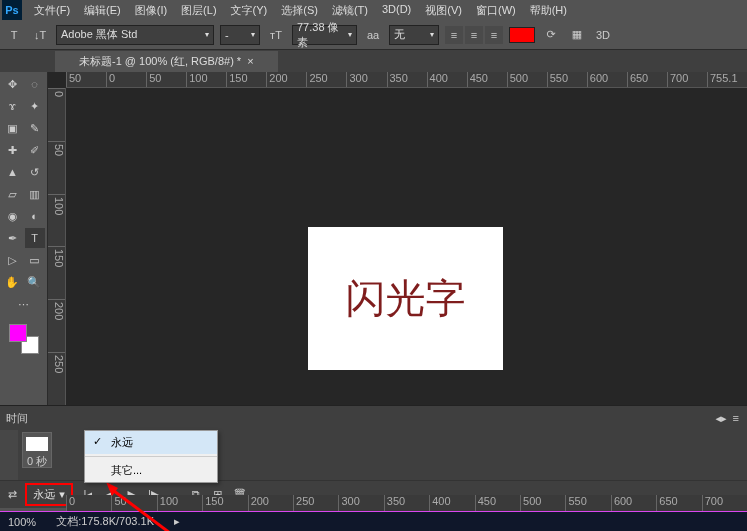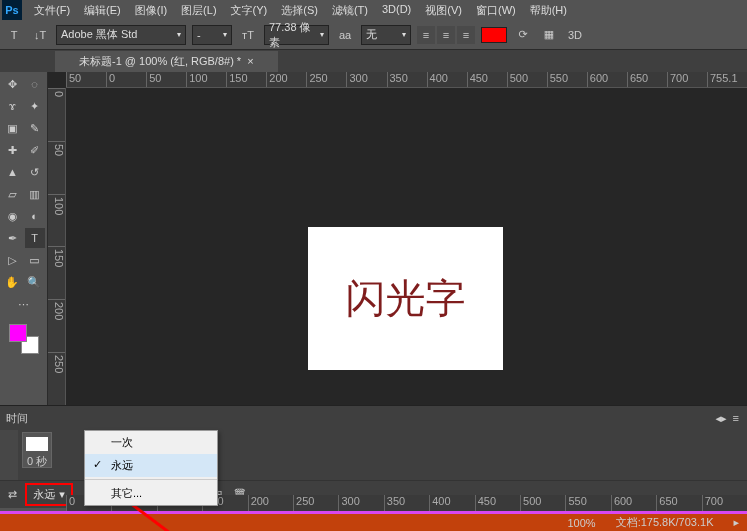--- a/index.html
+++ b/index.html
@@ -4,21 +4,21 @@
 <style>
 * { margin: 0; padding: 0; box-sizing: border-box; font-family: "Microsoft YaHei", sans-serif; font-size: 11px; }
 body { background: #535353; width: 747px; height: 531px; overflow: hidden; position: relative; color: #ccc; }
 .menubar { background: #535353; height: 20px; display: flex; align-items: center; padding-left: 2px; }
 .ps-logo { width: 20px; height: 20px; background: #001e36; color: #31a8ff; display: flex; align-items: center; justify-content: center; font-weight: bold; font-size: 11px; }
 .menu-items { display: flex; gap: 2px; margin-left: 6px; }
 .menu-item { padding: 2px 6px; cursor: pointer; color: #ddd; }
 .optbar { background: #535353; height: 30px; border-bottom: 1px solid #2a2a2a; display: flex; align-items: center; padding: 0 4px; gap: 6px; }
 .tool-icon { width: 20px; height: 20px; display: flex; align-items: center; justify-content: center; }
 .dropdown { background: #3f3f3f; border: 1px solid #222; height: 20px; display: flex; align-items: center; padding: 0 4px; color: #ddd; }
-.dropdown.font { width: 130px; }
+.dropdown.font { width: 158px; }
 .dropdown.style { width: 40px; }
 .dropdown.size { width: 65px; }
 .dropdown.aa { width: 50px; }
 .chev { margin-left: auto; font-size: 8px; }
 .align-group { display: flex; gap: 2px; }
 .align-btn { width: 18px; height: 18px; display: flex; align-items: center; justify-content: center; background: #4a4a4a; }
 .color-swatch { width: 26px; height: 16px; background: #ff0000; border: 1px solid #222; }
 .tabbar { background: #3f3f3f; height: 22px; display: flex; align-items: center; padding-left: 55px; }
 .tab { background: #535353; padding: 3px 24px; color: #ddd; display: flex; align-items: center; gap: 6px; }
 .tab-close { cursor: pointer; }
@@ -47,21 +47,21 @@
 .frame-footer { font-size: 11px; text-align: center; color: #ccc; margin-top: 3px; }
 .loop-menu { position: absolute; left: 84px; top: 0px; width: 134px; background: #f0f0f0; border: 1px solid #999; z-index: 100; box-shadow: 2px 2px 4px rgba(0,0,0,0.3); }
 .loop-menu-item { padding: 4px 8px 4px 26px; color: #000; cursor: pointer; position: relative; font-size: 11px; }
 .loop-menu-item.selected { background: #d4e7f7; }
 .loop-menu-item.checked::before { content: "✓"; position: absolute; left: 8px; color: #000; }
 .loop-menu hr { border: none; border-top: 1px solid #ccc; margin: 2px 0; }
 .tl-controls { height: 28px; display: flex; align-items: center; padding: 0 8px; gap: 8px; background: #3f3f3f; border-top: 1px solid #333; }
 .loop-dropdown { border: 2px solid #ff0000; padding: 2px 6px; color: #ddd; display: flex; align-items: center; gap: 4px; cursor: pointer; }
 .red-arrow { position: absolute; left: 100px; bottom: -30px; width: 80px; height: 60px; pointer-events: none; z-index: 50; }
 .ctrl-btn { width: 14px; height: 14px; display: flex; align-items: center; justify-content: center; color: #ccc; cursor: pointer; }
-.statusbar { height: 20px; background: #c2410c; display: flex; align-items: center; padding: 0 8px; gap: 20px; color: #ccc; border-top: 3px solid #d946ef; position: absolute; bottom: 0; width: 100%; justify-content: flex-end; }
+.statusbar { height: 20px; background: #0f172a; display: flex; align-items: center; padding: 0 8px; gap: 20px; color: #ccc; border-top: 1px solid #d946ef; position: absolute; bottom: 0; width: 100%; }
 .ruler-h2 { height: 16px; background: #3a3a3a; display: flex; color: #aaa; font-size: 9px; margin-left: 18px; }
 .ruler-h2 span { flex: 1; border-left: 1px solid #666; padding-left: 2px; }
 </style>
 </head>
 <body>
 
 <div class="menubar">
   <div class="ps-logo">Ps</div>
   <div class="menu-items">
     <span class="menu-item">文件(F)</span>
@@ -211,21 +211,20 @@
   </div>
   <div class="tl-body">
     <div class="frame-list"></div>
     <div>
       <div class="frame-thumb">
         <div class="frame-thumb-inner"></div>
         <div class="frame-footer">0 秒</div>
       </div>
     </div>
     <div class="loop-menu">
-      <div class="loop-menu-item">一次</div>
       <div class="loop-menu-item selected checked">永远</div>
       <hr>
       <div class="loop-menu-item">其它...</div>
     </div>
   </div>
   <div class="tl-controls">
     <span>⇄</span>
     <div class="loop-dropdown">
       <span>永远</span>
       <span>▾</span>

